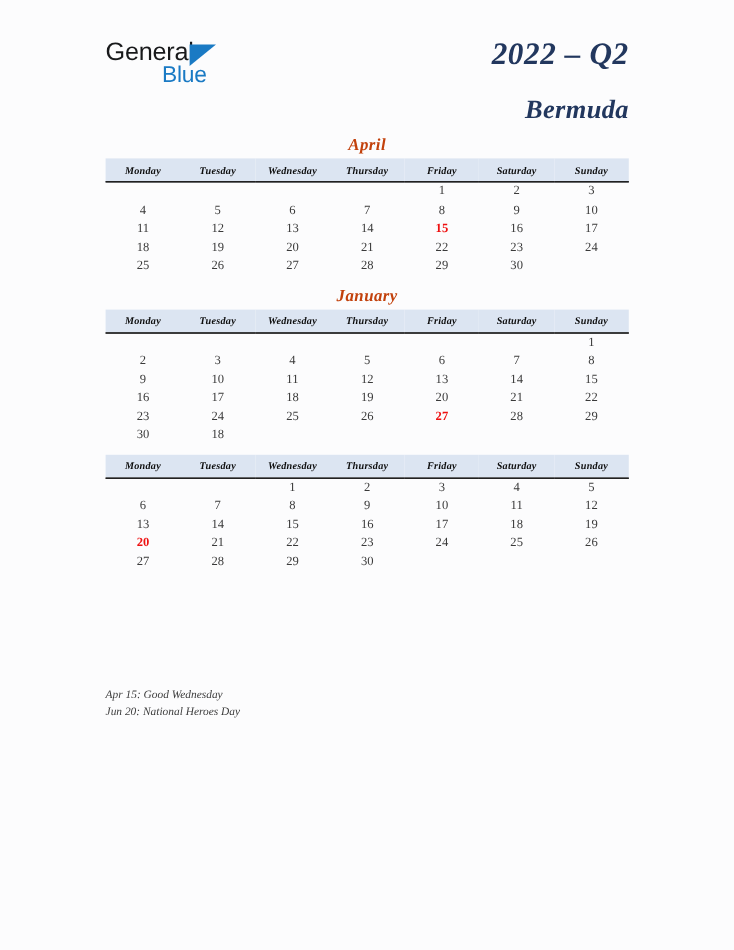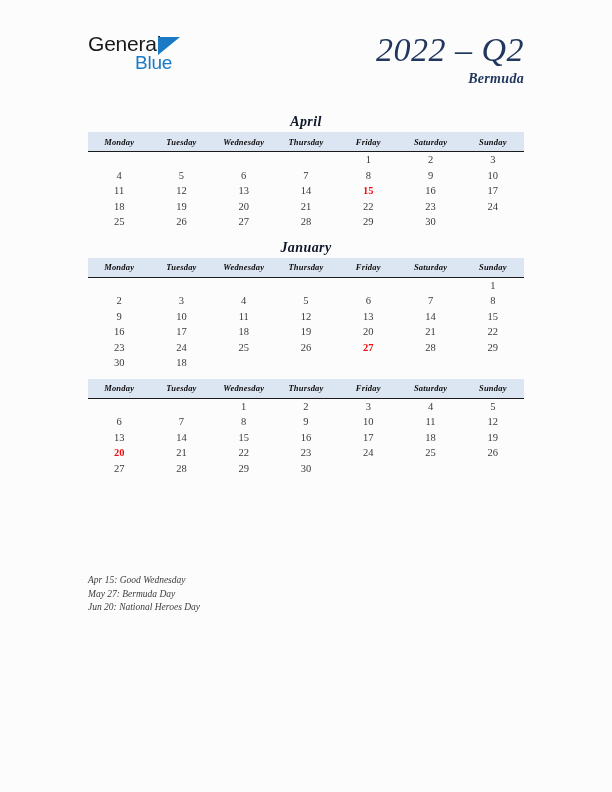--- a/index.html
+++ b/index.html
@@ -62,53 +62,53 @@
 
   .title-block {
     position: absolute;
     right: 88px;
     top: 30px;
     text-align: right;
   }
   .title-main {
     font-family: "Liberation Serif", serif;
     font-style: italic;
-    font-weight: normal;
-    font-size: 34px;
+    font-weight: bold;
+    font-size: 26px;
     color: #22375e;
     line-height: 1.15;
     letter-spacing: 0.5px;
   }
   .title-sub {
     font-family: "Liberation Serif", serif;
     font-style: italic;
     font-weight: bold;
-    font-size: 14px;
+    font-size: 22px;
     color: #22375e;
     line-height: 1.2;
-    margin-top: 2px;
+    margin-top: 18px;
     letter-spacing: 0.3px;
   }
 
   
   .months {
     position: absolute;
     left: 88px;
     top: 112px;
     width: 436px;
   }
   .month-block { width: 436px; margin-bottom: 8px; }
 
   .month-name {
     text-align: center;
     font-family: "Liberation Serif", serif;
     font-style: italic;
     font-weight: bold;
     font-size: 14px;
-    color: #0f172a;
+    color: #c2410c;
     height: 20px;
     line-height: 20px;
     letter-spacing: 0.4px;
   }
 
   table.cal {
     width: 436px;
     border-collapse: collapse;
     table-layout: fixed;
   }
@@ -374,15 +374,14 @@
             <td class="empty"></td>
             <td class="empty"></td>
           </tr>
         </tbody>
       </table>
     </div>
   </div>
 
 <div class="legend">
     <div class="legend-item">Apr 15: Good Wednesday</div>
-    <div class="legend-item">May 27: Bermuda Day</div>
     <div class="legend-item">Jun 20: National Heroes Day</div>
   </div>
 
 </body></html>

